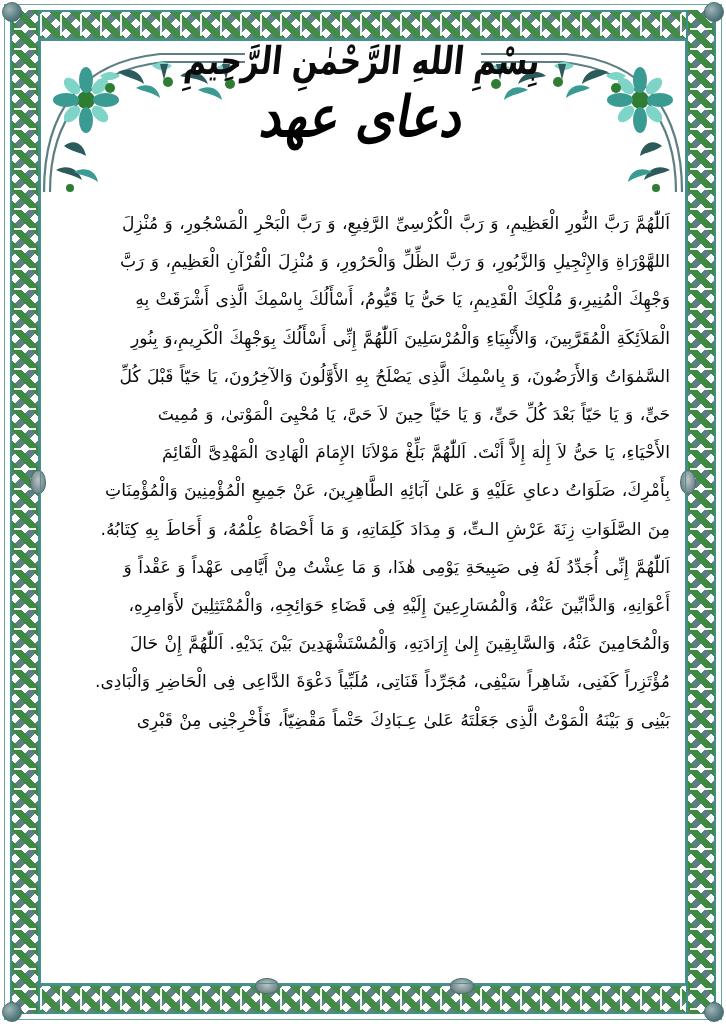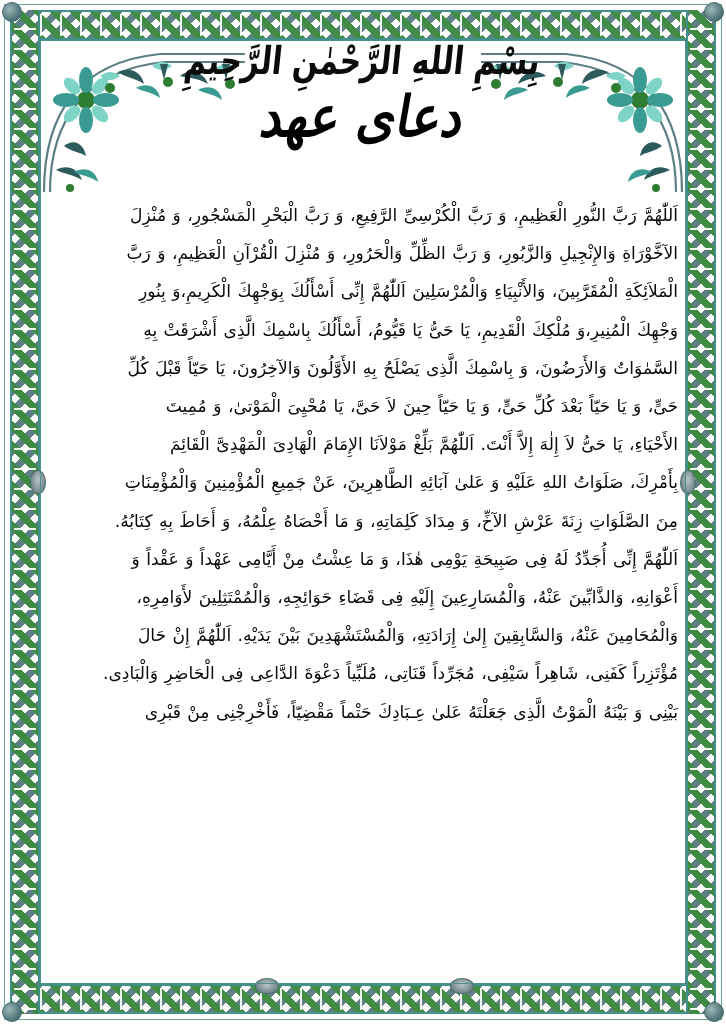--- a/index.html
+++ b/index.html
@@ -187,21 +187,21 @@
     z-index: 4;
   }
   .prayer {
     direction: rtl;
     text-align: justify;
     text-align-last: right;
     font-family: "DejaVu Sans", "Liberation Sans", sans-serif;
     font-size: 17.1px;
     line-height: 38.2px;
     color: #0a0a0a;
-    margin: 0;
+    margin: 8px;
     word-spacing: 1px;
   }
   .prayer .line {
     display: block;
     white-space: nowrap;
   }
 </style>
 </head>
 <body>
 
@@ -332,28 +332,28 @@
   </div>
 
   <div class="header">
     <span class="bismillah">بِسْمِ اللهِ الرَّحْمٰنِ الرَّحِيمِ</span>
     <span class="doc-title">دعای عهد</span>
   </div>
 
   <div class="body-wrap">
     <div class="prayer">
       <span class="line">اَللّٰهُمَّ رَبَّ النُّورِ الْعَظِيمِ، وَ رَبَّ الْكُرْسِىِّ الرَّفِيعِ، وَ رَبَّ الْبَحْرِ الْمَسْجُورِ، وَ مُنْزِلَ</span>
-      <span class="line">الآخَّوْرَاةِ وَالإِنْجِيلِ وَالزَّبُورِ، وَ رَبَّ الظِّلِّ وَالْحَرُورِ، وَ مُنْزِلَ الْقُرْآنِ  الْعَظِيمِ، وَ رَبَّ</span>
+      <span class="line">اللهَّوْرَاةِ وَالإِنْجِيلِ وَالزَّبُورِ، وَ رَبَّ الظِّلِّ وَالْحَرُورِ، وَ مُنْزِلَ الْقُرْآنِ  الْعَظِيمِ، وَ رَبَّ</span>
+      <span class="line">وَجْهِكَ الْمُنِيرِ،وَ مُلْكِكَ الْقَدِيمِ، يَا حَىُّ يَا قَيُّومُ، أَسْأَلُكَ بِاسْمِكَ الَّذِى أَشْرَقَتْ بِهِ</span>
       <span class="line">الْمَلاَئِكَةِ الْمُقَرَّبِينَ، وَالأَنْبِيَاءِ وَالْمُرْسَلِينَ اَللّٰهُمَّ إِنِّى أَسْأَلُكَ بِوَجْهِكَ الْكَرِيمِ،وَ بِنُورِ</span>
-      <span class="line">وَجْهِكَ الْمُنِيرِ،وَ مُلْكِكَ الْقَدِيمِ، يَا حَىُّ يَا قَيُّومُ، أَسْأَلُكَ بِاسْمِكَ الَّذِى أَشْرَقَتْ بِهِ</span>
       <span class="line">السَّمٰوَاتُ وَالأَرَضُونَ، وَ بِاسْمِكَ الَّذِى يَصْلَحُ بِهِ الأَوَّلُونَ وَالآخِرُونَ، يَا حَيّاً قَبْلَ كُلِّ</span>
       <span class="line">حَىٍّ، وَ يَا حَيّاً بَعْدَ كُلِّ حَىٍّ، وَ يَا حَيّاً حِينَ لاَ حَىَّ، يَا مُحْيِىَ الْمَوْتىٰ، وَ مُمِيتَ</span>
       <span class="line">الأَحْيَاءِ، يَا حَىُّ لاَ إِلٰهَ إِلاَّ أَنْتَ. اَللّٰهُمَّ بَلِّغْ مَوْلاَنَا الإِمَامَ الْهَادِىَ الْمَهْدِىَّ الْقَائِمَ</span>
-      <span class="line">بِأَمْرِكَ، صَلَوَاتُ اللهِ عَلَيْهِ وَ عَلىٰ آبَائِهِ الطَّاهِرِينَ، عَنْ جَمِيعِ الْمُؤْمِنِينَ وَالْمُؤْمِنَاتِ</span>
-      <span class="line">مِنَ الصَّلَوَاتِ زِنَةَ عَرْشِ الآخِّ، وَ مِدَادَ كَلِمَاتِهِ، وَ مَا أَحْصَاهُ عِلْمُهُ، وَ أَحَاطَ بِهِ كِتَابُهُ.</span>
+      <span class="line">بِأَمْرِكَ، صَلَوَاتُ دعایِ عَلَيْهِ وَ عَلىٰ آبَائِهِ الطَّاهِرِينَ، عَنْ جَمِيعِ الْمُؤْمِنِينَ وَالْمُؤْمِنَاتِ</span>
+      <span class="line">مِنَ الصَّلَوَاتِ زِنَةَ عَرْشِ الـتِّ، وَ مِدَادَ كَلِمَاتِهِ، وَ مَا أَحْصَاهُ عِلْمُهُ، وَ أَحَاطَ بِهِ كِتَابُهُ.</span>
       <span class="line">اَللّٰهُمَّ إِنِّى أُجَدِّدُ لَهُ فِى صَبِيحَةِ يَوْمِى هٰذَا، وَ مَا عِشْتُ مِنْ أَيَّامِى عَهْداً وَ عَقْداً وَ</span>
       <span class="line">أَعْوَانِهِ، وَالذَّابِّينَ عَنْهُ، وَالْمُسَارِعِينَ إِلَيْهِ فِى قَضَاءِ حَوَائِجِهِ، وَالْمُمْتَثِلِينَ لأَوَامِرِهِ،</span>
       <span class="line">وَالْمُحَامِينَ عَنْهُ، وَالسَّابِقِينَ إِلىٰ إِرَادَتِهِ، وَالْمُسْتَشْهَدِينَ بَيْنَ يَدَيْهِ. اَللّٰهُمَّ إِنْ حَالَ</span>
       <span class="line">مُؤْتَزِراً كَفَنِى، شَاهِراً سَيْفِى، مُجَرِّداً قَنَاتِى، مُلَبِّياً دَعْوَةَ الدَّاعِى فِى الْحَاضِرِ وَالْبَادِى.</span>
       <span class="line">بَيْنِى وَ بَيْنَهُ الْمَوْتُ الَّذِى جَعَلْتَهُ عَلىٰ عِـبَادِكَ حَتْماً مَقْضِيّاً، فَأَخْرِجْنِى مِنْ قَبْرِى</span>
     </div>
   </div>
 
 </div>
 

